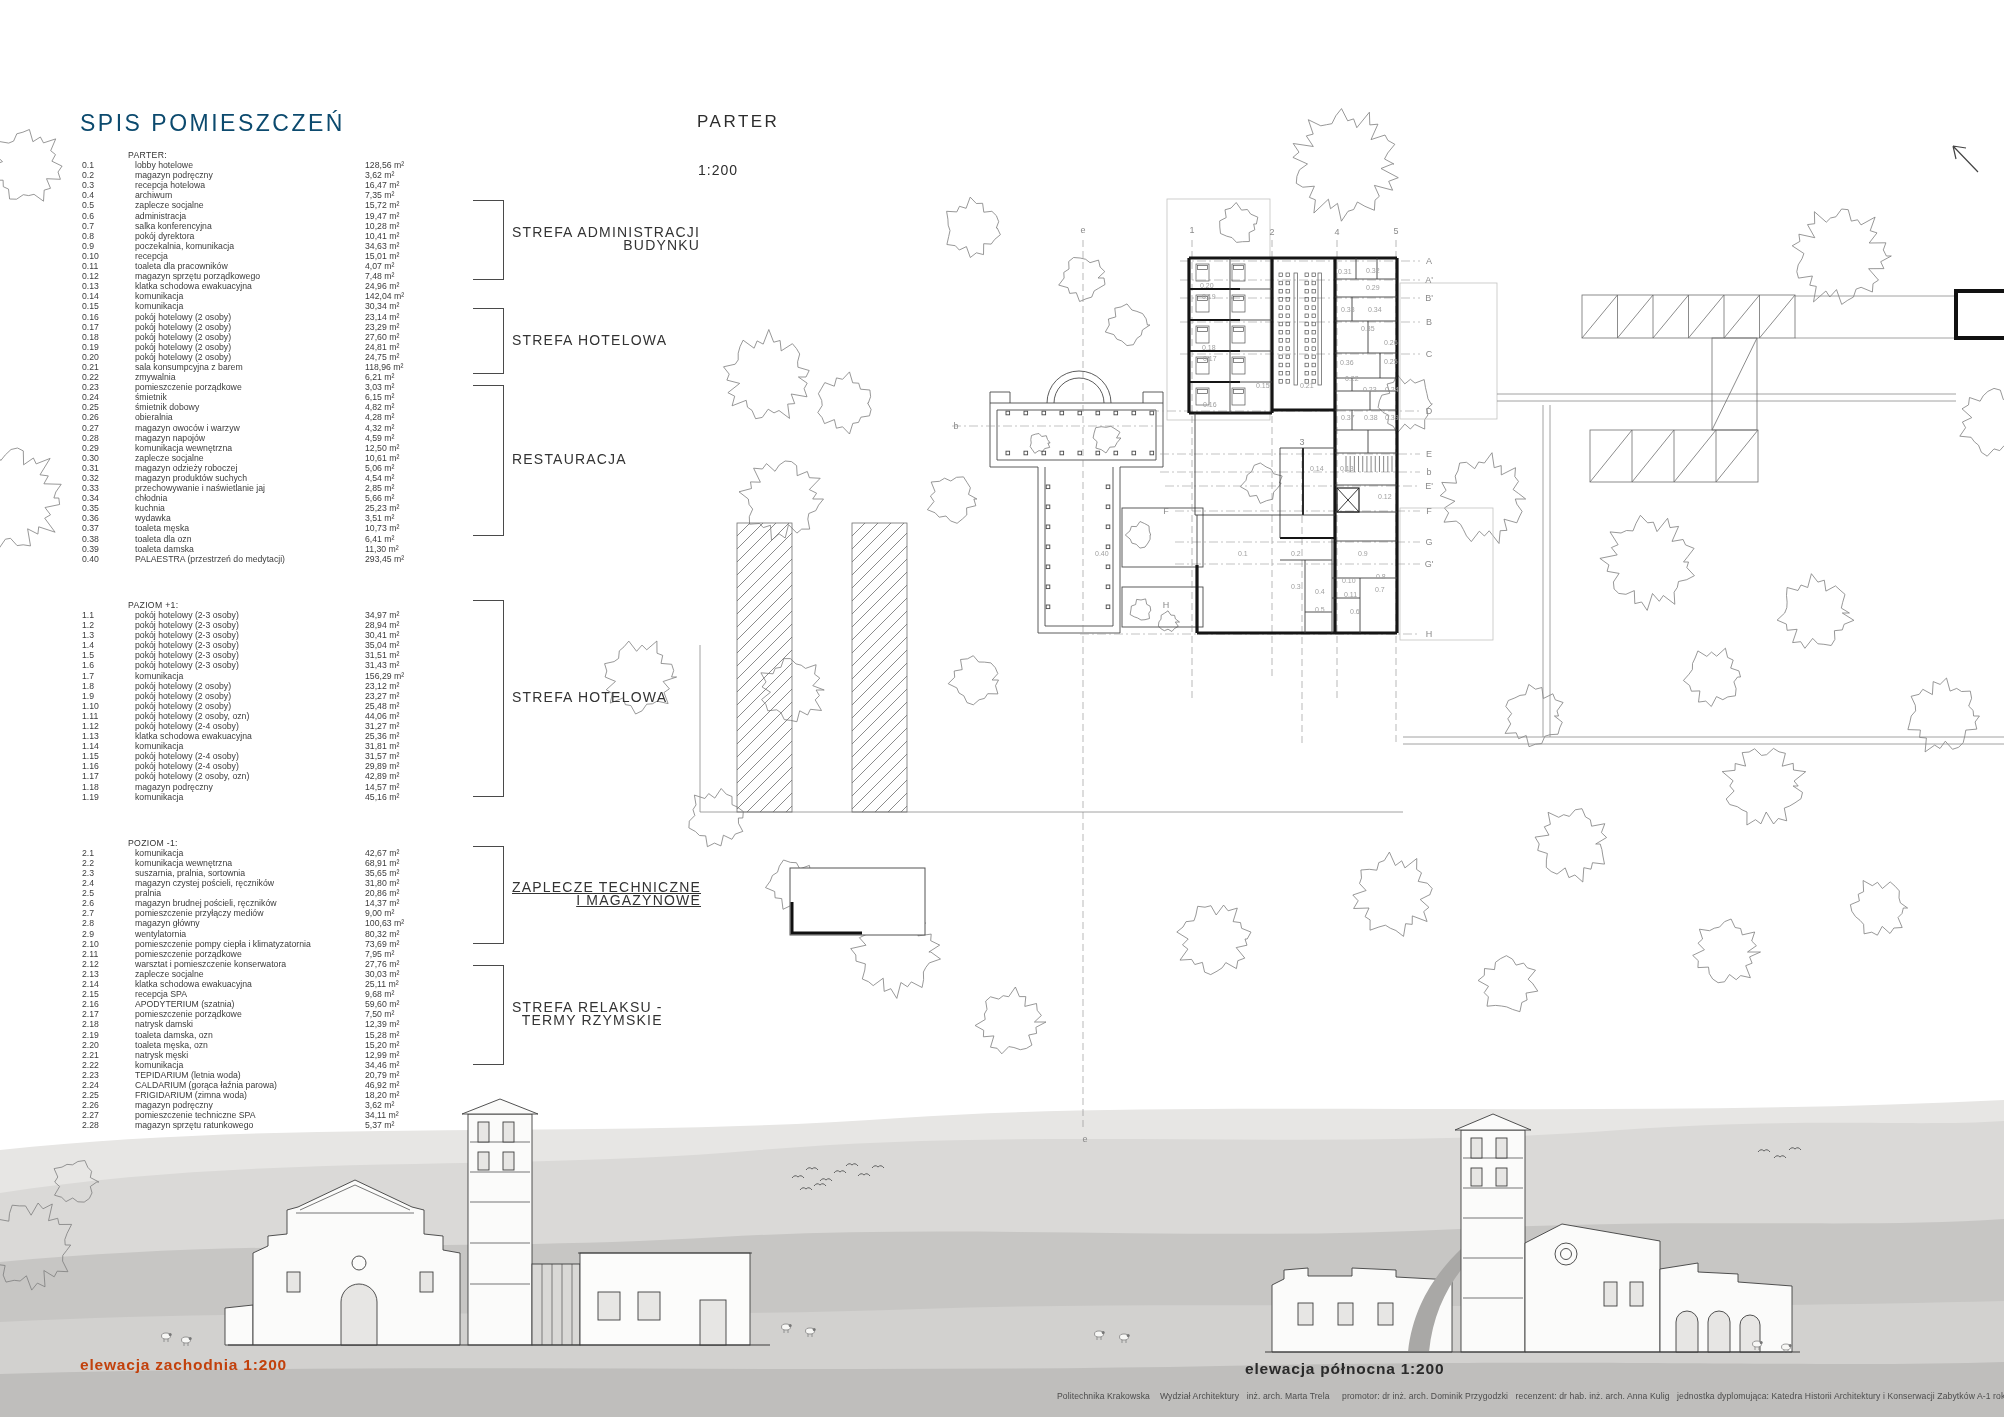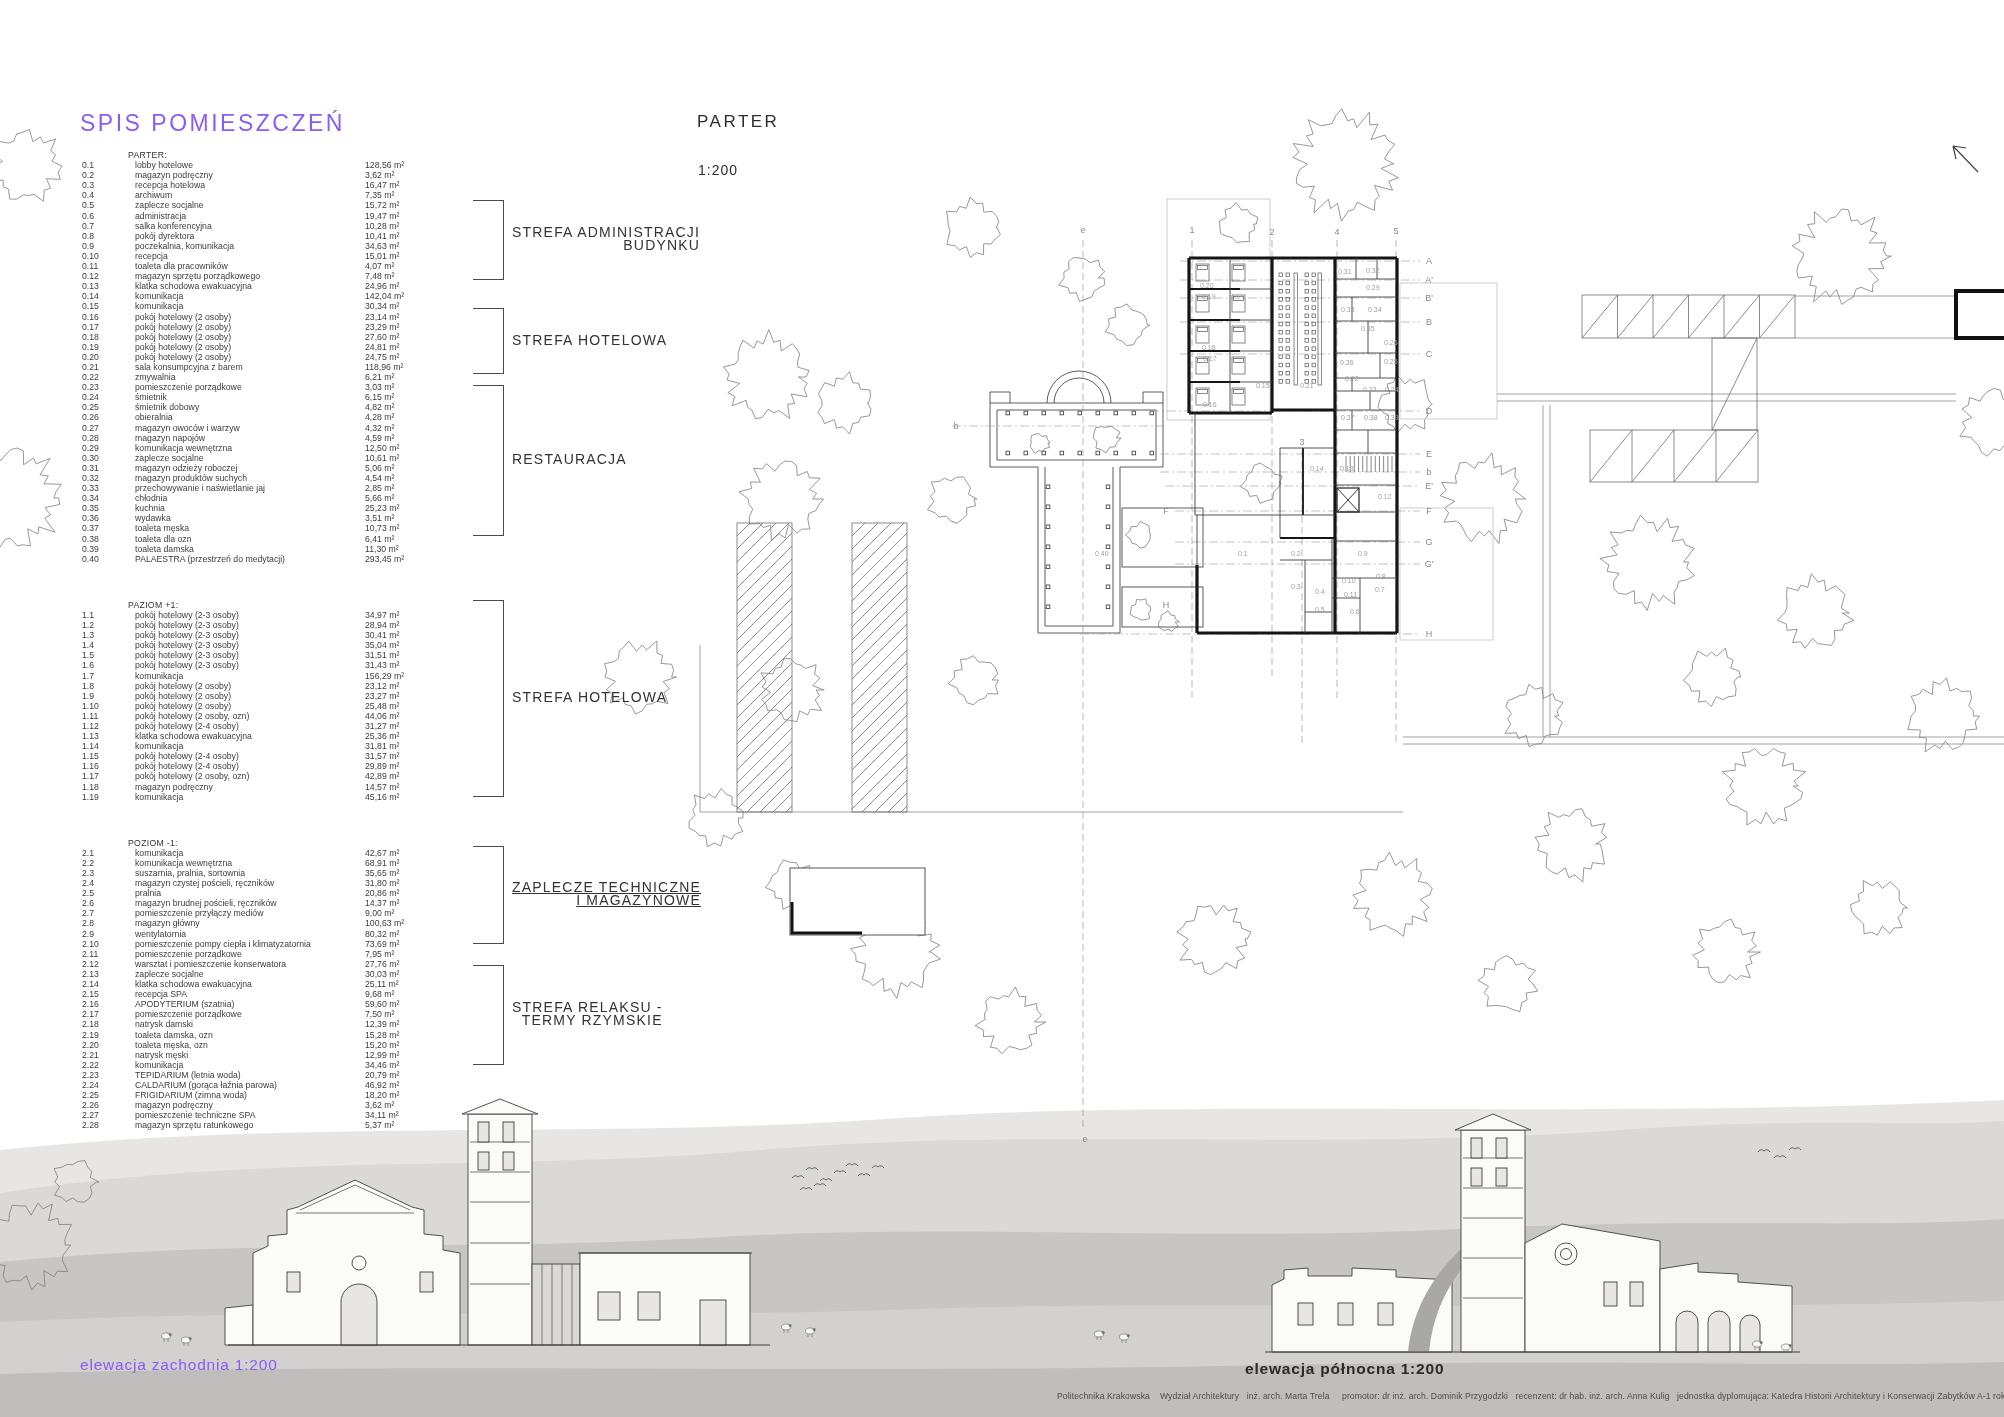--- a/index.html
+++ b/index.html
@@ -1,34 +1,34 @@
 <!DOCTYPE html>
 <html><head>
 <meta charset="utf-8">
 <style>
   html,body{margin:0;padding:0;background:#fff;}
   #stage{position:relative;width:2004px;height:1417px;background:#ffffff;overflow:hidden;
          font-family:"Liberation Sans",sans-serif;color:#333;}
   .abs{position:absolute;}
   svg{position:absolute;left:0;top:0;}
-  #list-title{left:80px;top:110px;font-size:23px;letter-spacing:2.5px;font-weight:500;color:#8b5cf6;text-align:right;}
+  #list-title{left:80px;top:110px;font-size:23px;letter-spacing:2.5px;font-weight:500;color:#0c4a6e;text-align:right;}
   #plan-title{left:697px;top:112px;font-size:17px;letter-spacing:2.5px;font-weight:500;color:#2d2d2d;}
   #plan-scale{left:698px;top:137px;font-size:14px;letter-spacing:1px;color:#2d2d2d;margin-top:25px;}
   #room-list{left:82px;top:150px;width:334px;font-size:8.7px;line-height:10.1px;color:#3c3c3c;}
   .sec:not(:first-child){margin-top:36px;}
   .sec-h{letter-spacing:.3px;color:#333;padding-left:46px;}
   .row{display:flex;}
   .c-no{width:53px;flex:none;}
   .c-nm{width:230px;flex:none;white-space:nowrap;}
   .c-ar{flex:1;white-space:nowrap;}
   .zone-bracket{position:absolute;left:473px;width:30px;
     border-top:1px solid #4a4a4a;border-right:1px solid #4a4a4a;border-bottom:1px solid #4a4a4a;}
   .zone-label{position:absolute;left:512px;font-size:14px;letter-spacing:1.2px;color:#333;
     line-height:13px;text-align:right;white-space:nowrap;}
-  #elev-west{left:80px;top:1356px;font-size:15.5px;letter-spacing:.8px;font-weight:400;color:#8b5cf6;}
+  #elev-west{left:80px;top:1356px;font-size:15.5px;letter-spacing:.8px;font-weight:700;color:#c2410c;}
   #elev-north{left:1245px;top:1360px;font-size:15.5px;letter-spacing:.8px;font-weight:700;color:#2a2a2a;}
   #footer{left:1057px;top:1391px;font-size:8.6px;color:#4c4c4c;white-space:pre;letter-spacing:.1px;}
 </style>
 </head>
 <body>
 
 <div id="stage">
 
   <svg width="2004" height="1417" viewBox="0 0 2004 1417">
 

